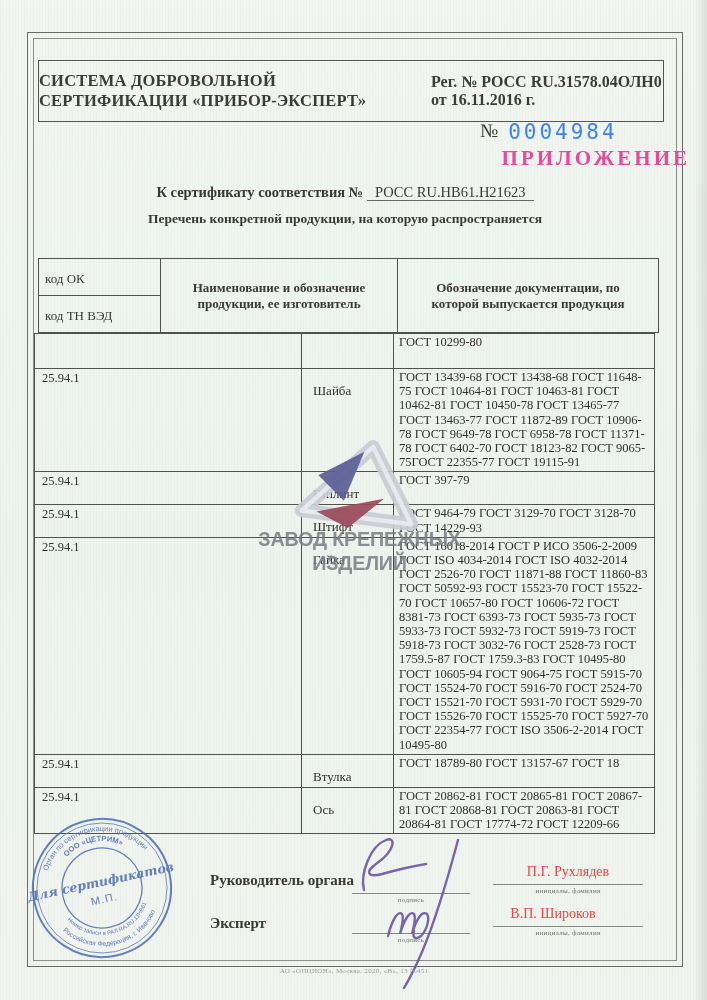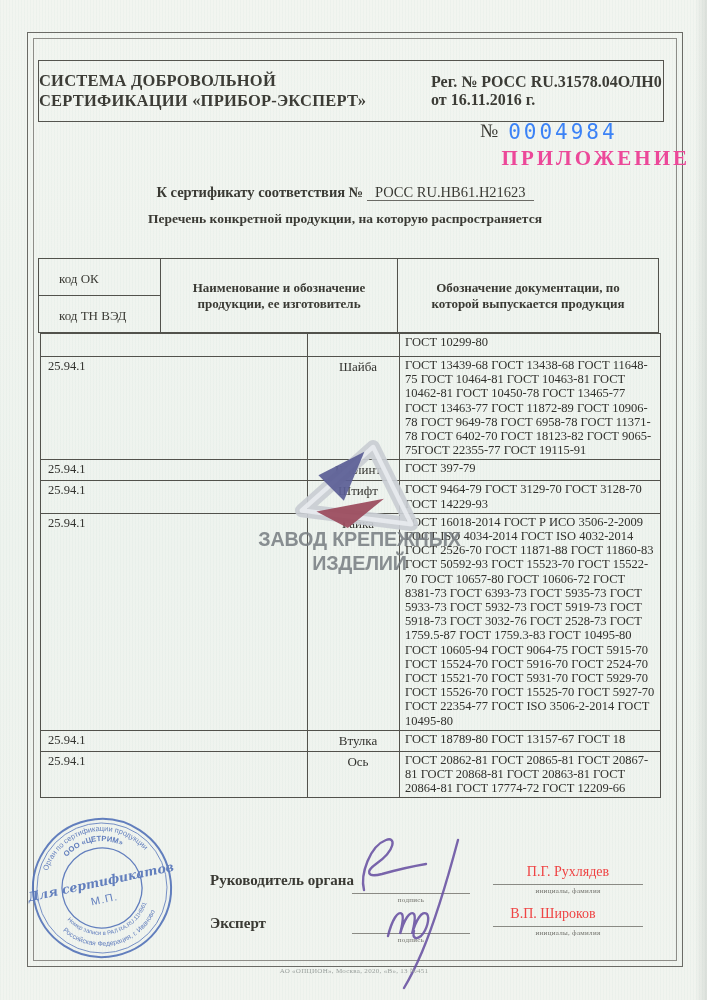--- a/index.html
+++ b/index.html
@@ -29,25 +29,25 @@
   .doc-title{left:0;top:146px;width:690px;text-align:right;font-size:21px;font-weight:bold;letter-spacing:3px;color:#ec4899;}
   .cert-line{left:0;top:184px;width:690px;text-align:center;font-size:14.5px;color:#3a3a34;}
   .cert-label{font-weight:bold;}
   .cert-number{border-bottom:1px solid #6b6b66;padding:0 8px;}
   .purpose{left:0;top:210px;width:690px;text-align:center;font-size:13.5px;font-weight:bold;color:#3a3a34;line-height:17px;}
   
   table{border-collapse:collapse;table-layout:fixed;}
   td{border:1px solid #52524c;vertical-align:top;overflow:hidden;}
   .tbl-head{left:38px;top:258px;width:620px;}
   .tbl-head td{font-size:13px;color:#3a3a34;}
-  .th-code{padding:6px 4px 2px 20px;height:28px;vertical-align:middle;margin-top:7px;}
+  .th-code{padding:6px 4px 2px 6px;height:28px;vertical-align:middle;margin-top:7px;}
   .th-center{text-align:center;vertical-align:middle;font-weight:600;padding:2px 14px;line-height:16px;margin-left:46px;}
-  .tbl-data{left:40px;top:333px;width:620px;}
+  .tbl-data{left:34px;top:333px;width:620px;}
   .td-code{padding:2px 2px 1px 7px;font-size:12.5px;}
-  .td-name{padding:2px 2px 1px 11px;font-size:13px;text-align:center;}
+  .td-name{padding:14px 2px 1px 11px;font-size:13px;}
   .td-docs{padding:1px 3px 2px 5px;font-size:12.5px;line-height:14.2px;color:#30302c;}
   .row-thin td{height:17px;}
   .row-first td{height:19px;}
   
   .watermark{pointer-events:none;}
   .wm-logo{left:293px;top:439px;}
   .wm-text{left:212px;top:527px;width:295px;text-align:center;
     font-family:"Liberation Sans",sans-serif;font-weight:bold;font-size:21px;letter-spacing:-.2px;
     color:rgba(118,123,128,.85);transform:scaleX(.94);}
   

